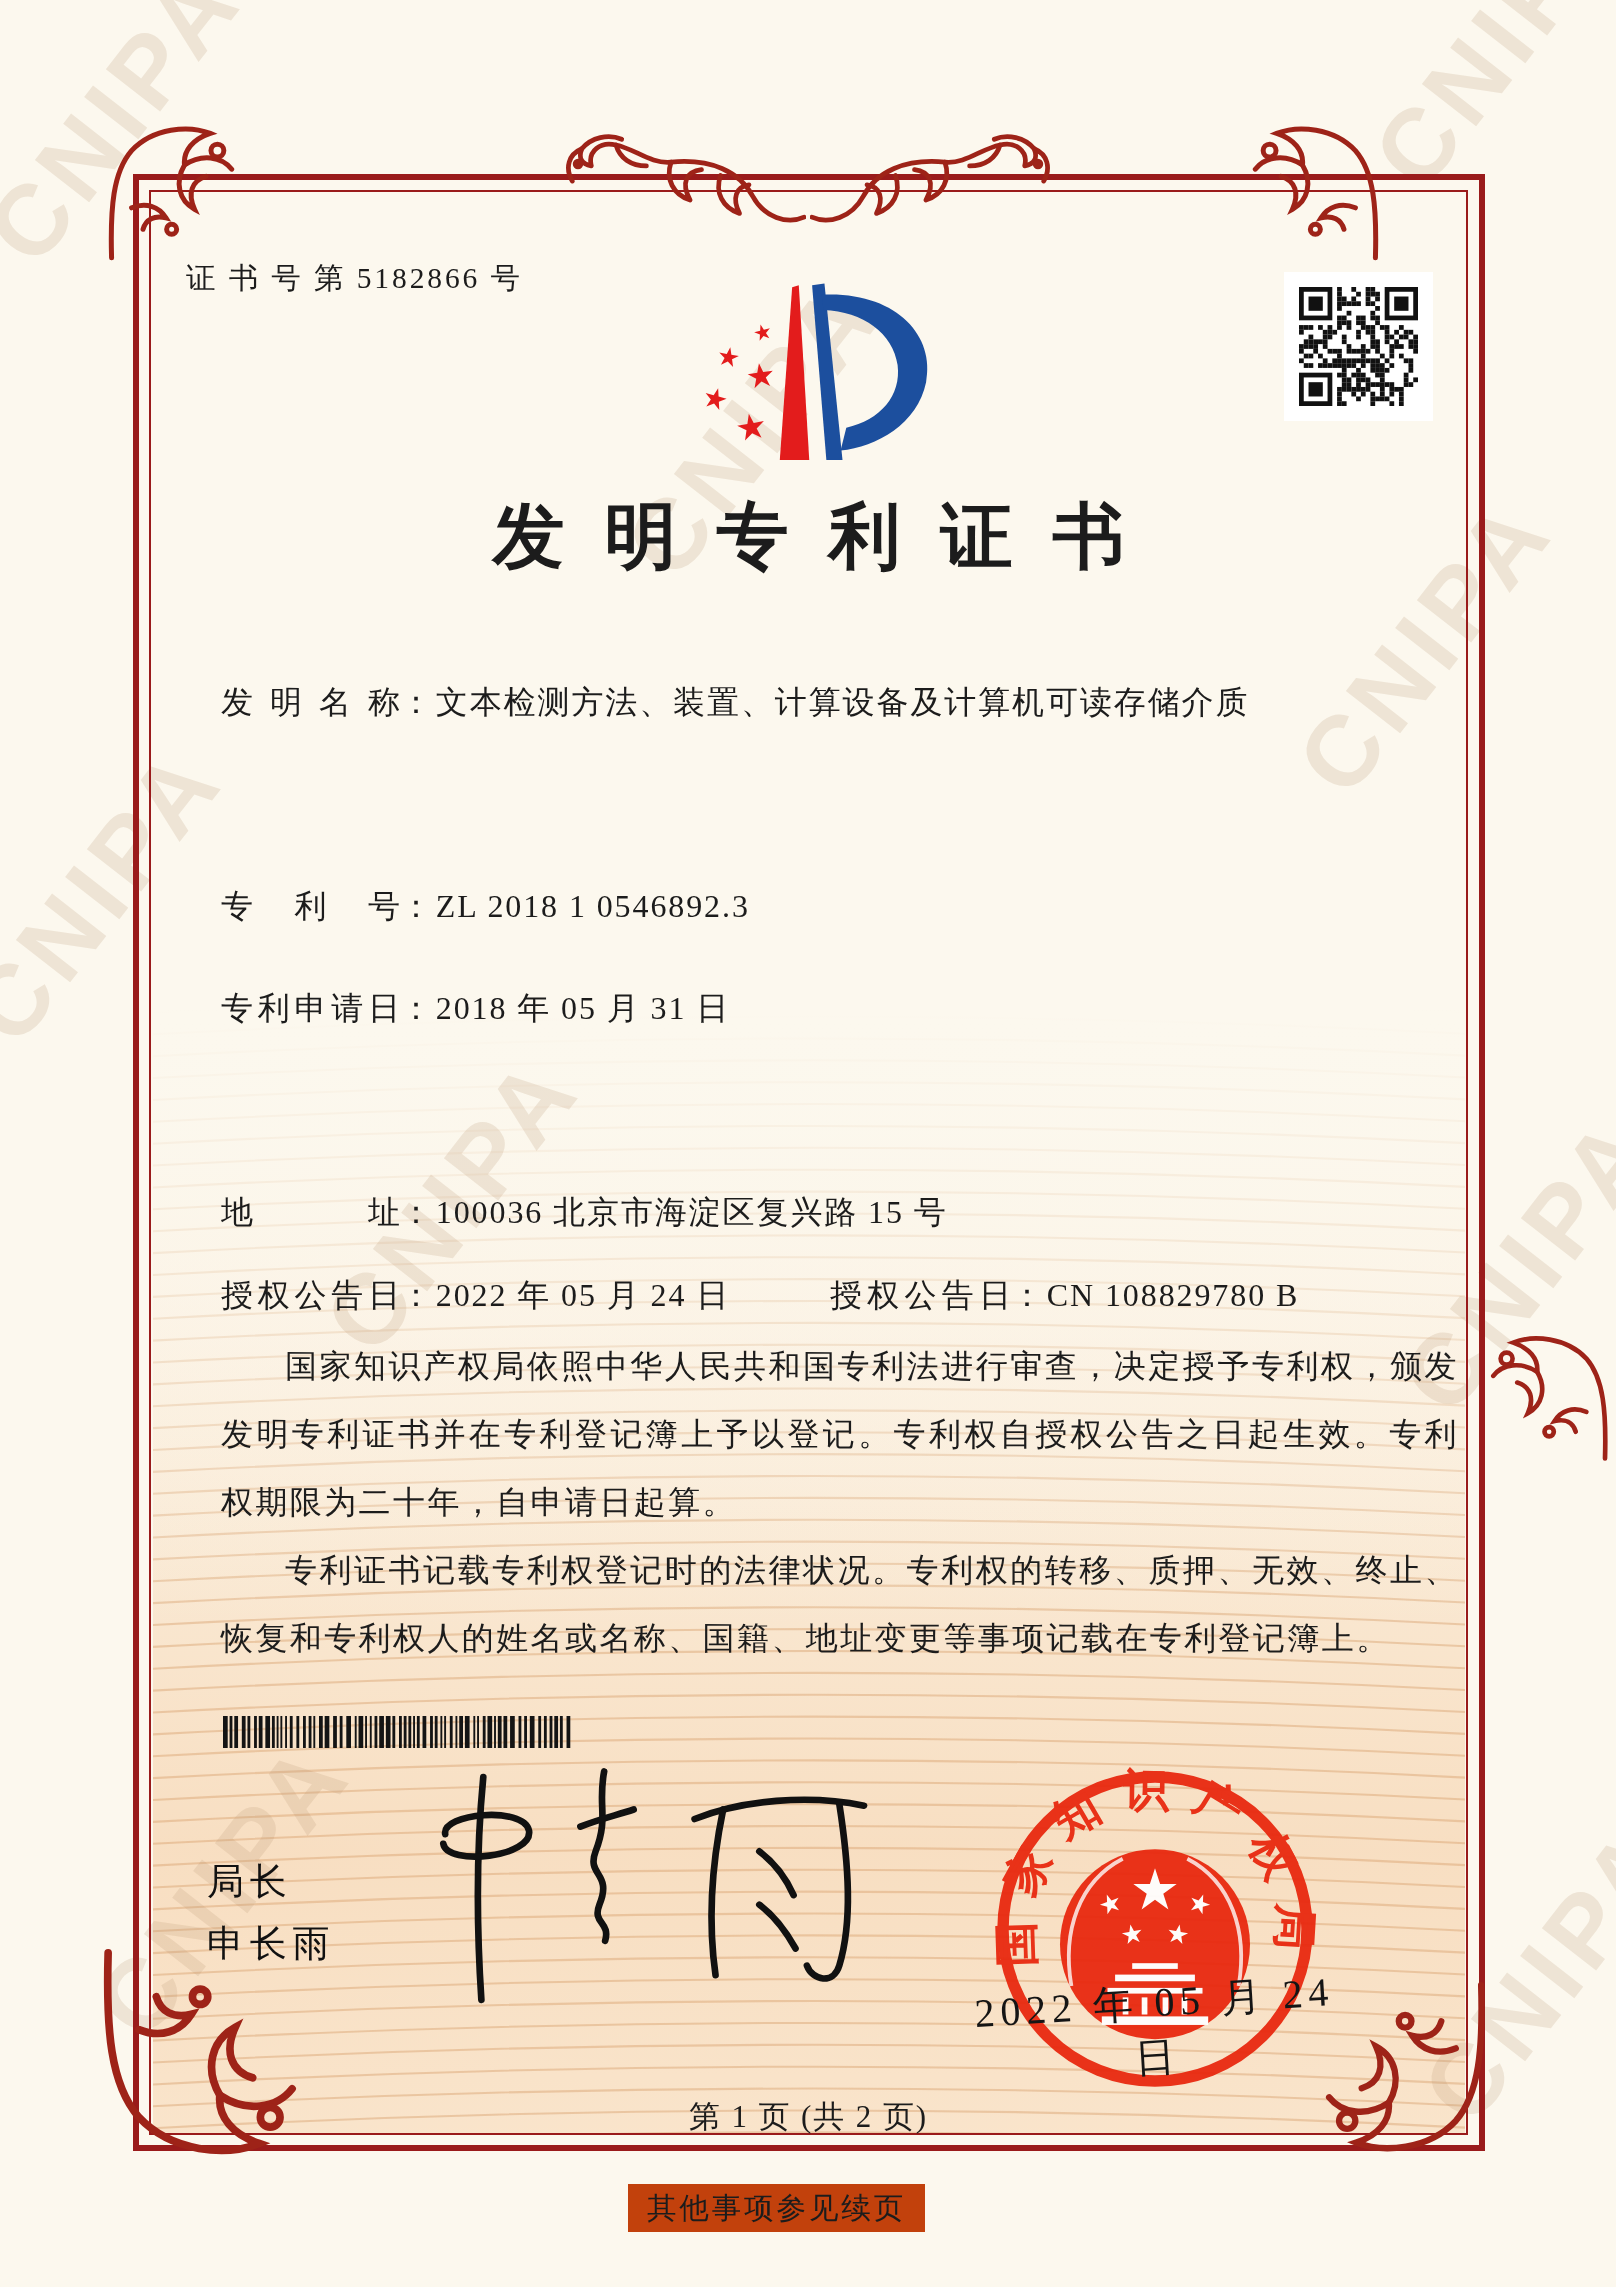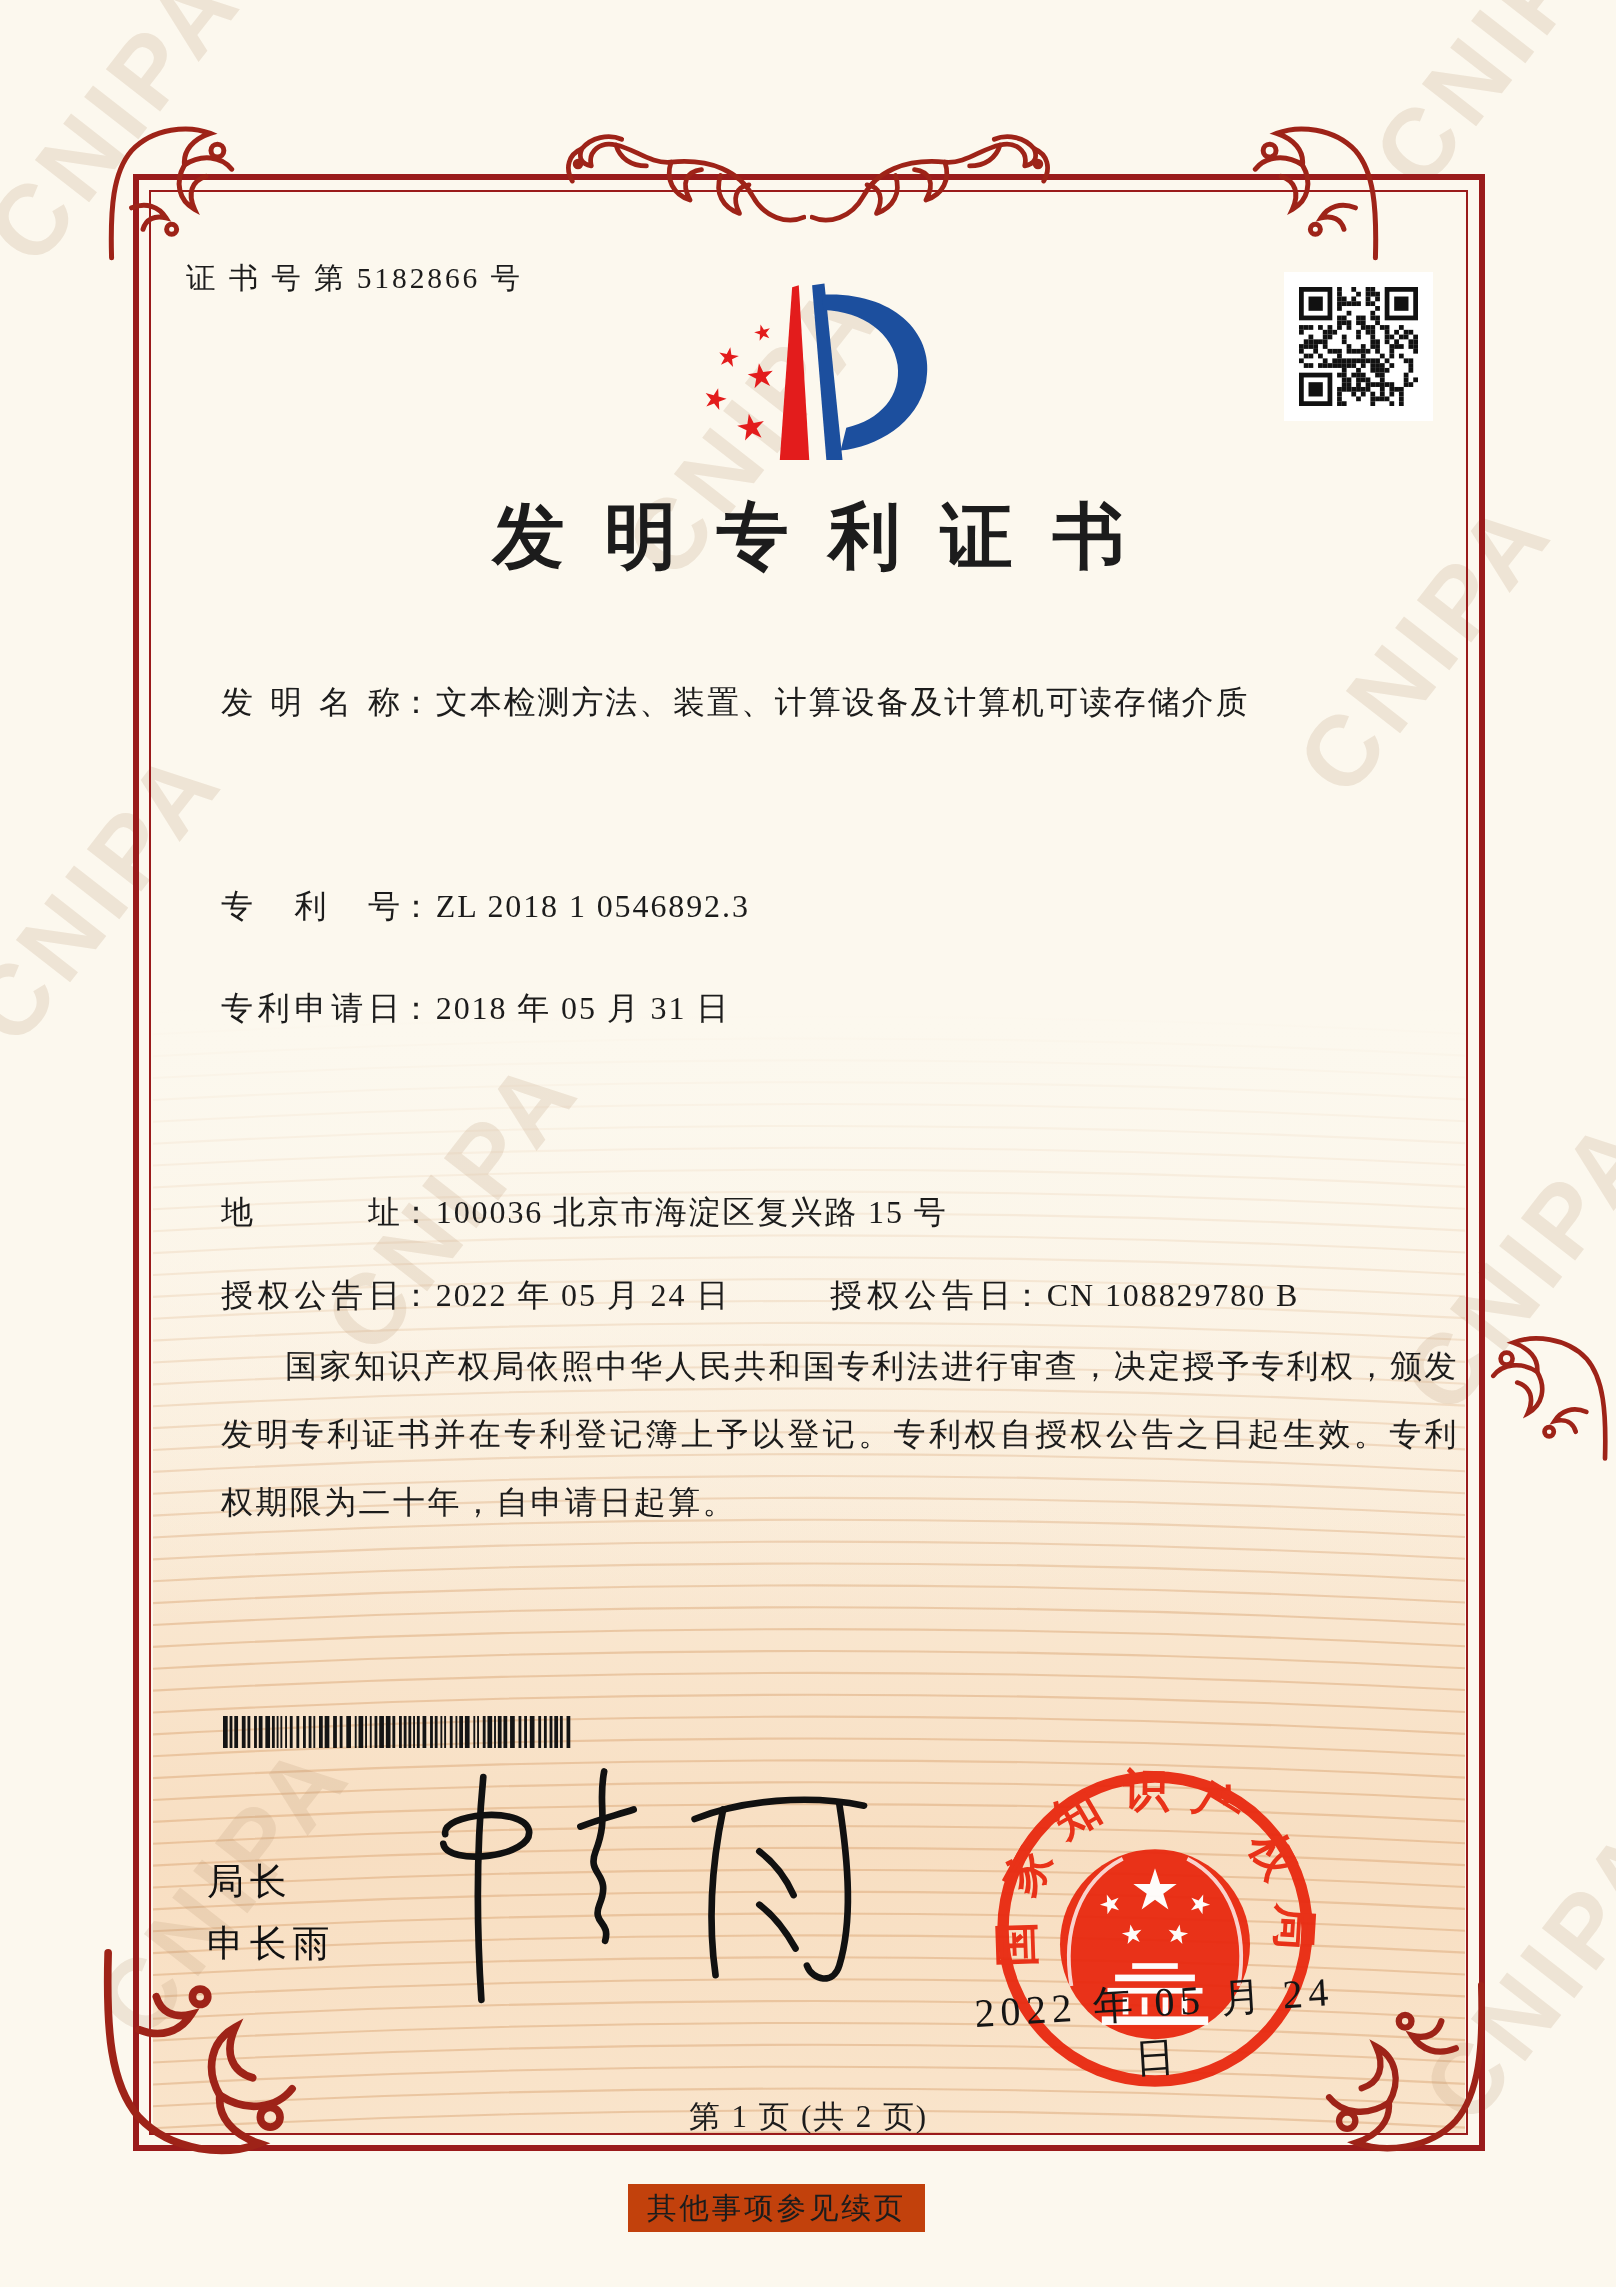--- a/index.html
+++ b/index.html
@@ -441,20 +441,21 @@
   </div>
   <div class="frow" style="top:1274px">
     <span class="flabel">授权公告日</span><span class="fcolon">：</span><span class="fvalue">2022 年 05 月 24 日</span>
     <span class="grant">
       <span class="flabel">授权公告日</span><span class="fcolon">：</span><span class="fvalue">CN 108829780 B</span>
     </span>
   </div>
 
   <div class="bodytxt">
     <p>国家知识产权局依照中华人民共和国专利法进行审查，决定授予专利权，颁发发明专利证书并在专利登记簿上予以登记。专利权自授权公告之日起生效。专利权期限为二十年，自申请日起算。</p>
+    <p>专利证书记载专利权登记时的法律状况。专利权的转移、质押、无效、终止、恢复和专利权人的姓名或名称、国籍、地址变更等事项记载在专利登记簿上。</p>
   </div>
 
   <svg class="barcode" width="356" height="32" viewBox="0 0 374 34">
       <g>
         <rect x="0" y="0" width="5" height="34" fill="#141414"></rect>
         <rect x="7" y="0" width="3" height="34" fill="#141414"></rect>
         <rect x="12" y="0" width="4" height="34" fill="#141414"></rect>
         <rect x="20" y="0" width="4" height="34" fill="#141414"></rect>
         <rect x="26" y="0" width="3" height="34" fill="#141414"></rect>
         <rect x="33" y="0" width="3" height="34" fill="#141414"></rect>

